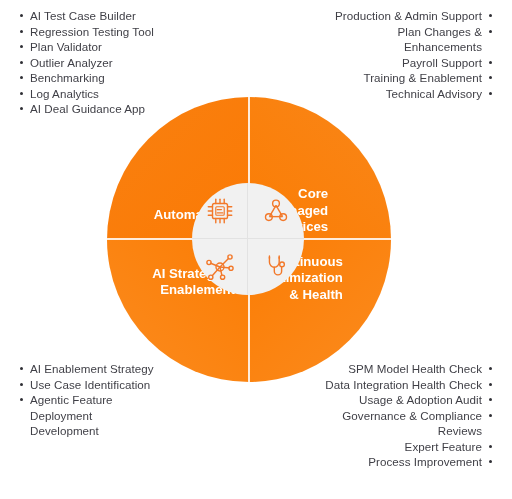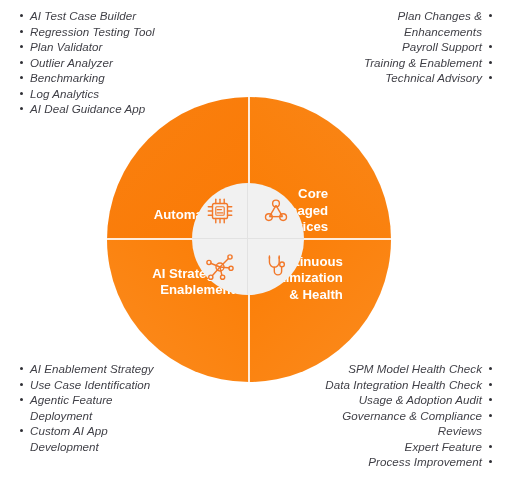--- a/index.html
+++ b/index.html
@@ -19,21 +19,20 @@
   
   .list {
     position: absolute;
     list-style: none;
     margin: 0;
     padding: 0;
     font-size: 11.6px;
     line-height: 15.5px;
     color: #3f3f46;
     letter-spacing: 0.05px;
-    font-style: italic;
   }
   .list li {
     position: relative;
     white-space: nowrap;
   }
 
   
   .list-left li {
     padding-left: 12px;
     text-align: left;
@@ -176,20 +175,21 @@
     <li class="has-bullet">AI Test Case Builder</li>
     <li class="has-bullet">Regression Testing Tool</li>
     <li class="has-bullet">Plan Validator</li>
     <li class="has-bullet">Outlier Analyzer</li>
     <li class="has-bullet">Benchmarking</li>
     <li class="has-bullet">Log Analytics</li>
     <li class="has-bullet">AI Deal Guidance App</li>
   </ul>
 
 <ul class="list list-right" id="list-top-right">
+    <li class="has-bullet">Production &amp; Admin Support</li>
     <li class="has-bullet">Plan Changes &amp;</li>
     <li>Enhancements</li>
     <li class="has-bullet">Payroll Support</li>
     <li class="has-bullet">Training &amp; Enablement</li>
     <li class="has-bullet">Technical Advisory</li>
   </ul>
 
 <div id="wheel">
 
   <div class="quad" id="quad-ai-automation">
@@ -287,21 +287,20 @@
       <circle cx="22.4" cy="13.2" r="2.5"></circle>
     </svg>
   </div>
 </div>
 
 <ul class="list list-left" id="list-bottom-left">
     <li class="has-bullet">AI Enablement Strategy</li>
     <li class="has-bullet">Use Case Identification</li>
     <li class="has-bullet">Agentic Feature</li>
     <li>Deployment</li>
-    <li class="has-bullet">Custom AI App</li>
     <li>Development</li>
   </ul>
 
 <ul class="list list-right" id="list-bottom-right">
     <li class="has-bullet">SPM Model Health Check</li>
     <li class="has-bullet">Data Integration Health Check</li>
     <li class="has-bullet">Usage &amp; Adoption Audit</li>
     <li class="has-bullet">Governance &amp; Compliance</li>
     <li>Reviews</li>
     <li class="has-bullet">Expert Feature</li>

